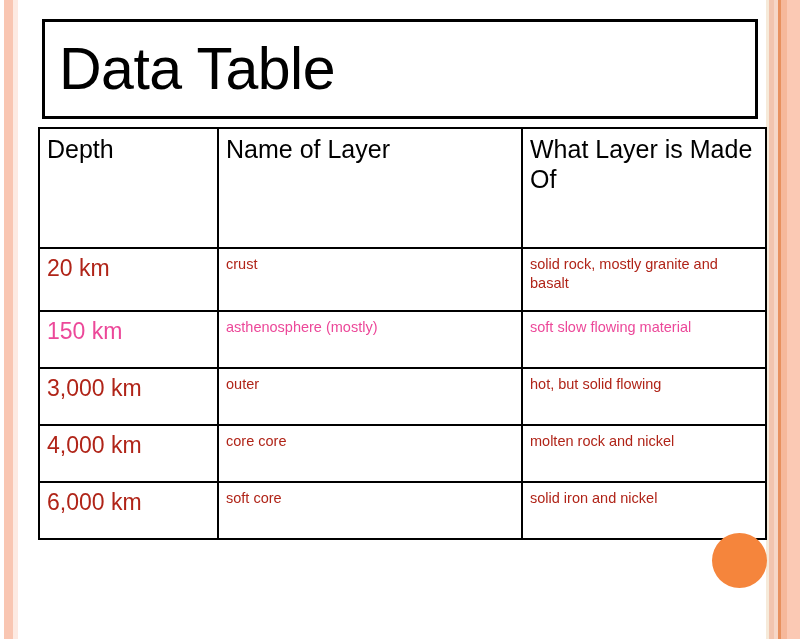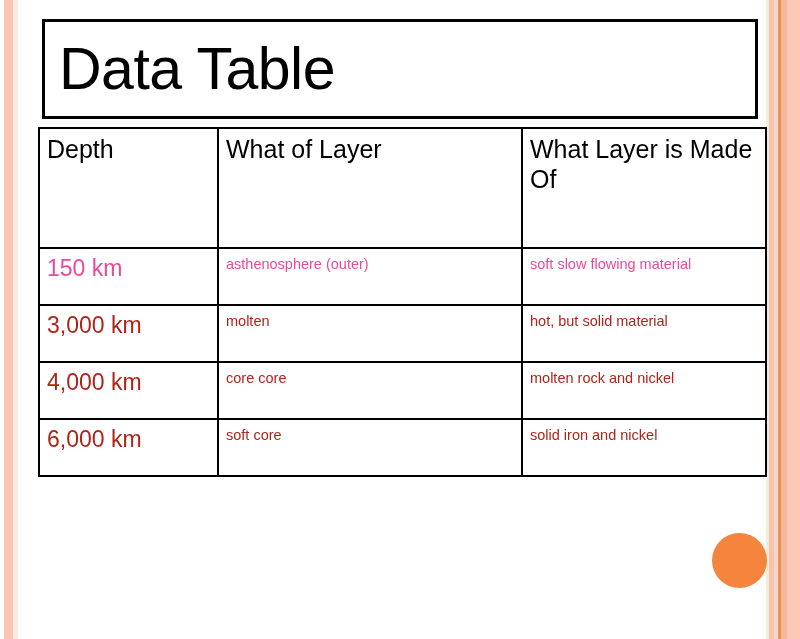--- a/index.html
+++ b/index.html
@@ -139,34 +139,39 @@
 
   <table id="data-table">
     <colgroup>
       <col class="col-depth">
       <col class="col-name">
       <col class="col-made-of">
     </colgroup>
     <thead>
       <tr>
         <th>Depth</th>
-        <th>What of Layer</th>
+        <th>Name of Layer</th>
         <th>What Layer is Made Of</th>
       </tr>
     </thead>
     <tbody id="table-body">
+        <tr class="tall">
+          <td class="depth-cell tone-red">20 km</td>
+          <td class="body-cell tone-red">crust</td>
+          <td class="body-cell tone-red">solid rock, mostly granite and basalt</td>
+        </tr>
         <tr>
           <td class="depth-cell tone-black">150 km</td>
-          <td class="body-cell tone-black">asthenosphere (outer)</td>
+          <td class="body-cell tone-black">asthenosphere (mostly)</td>
           <td class="body-cell tone-black">soft slow flowing material</td>
         </tr>
         <tr>
           <td class="depth-cell tone-red">3,000 km</td>
-          <td class="body-cell tone-red">molten</td>
-          <td class="body-cell tone-red">hot, but solid material</td>
+          <td class="body-cell tone-red">outer</td>
+          <td class="body-cell tone-red">hot, but solid flowing</td>
         </tr>
         <tr>
           <td class="depth-cell tone-red">4,000 km</td>
           <td class="body-cell tone-red">core core</td>
           <td class="body-cell tone-red">molten rock and nickel</td>
         </tr>
         <tr>
           <td class="depth-cell tone-red">6,000 km</td>
           <td class="body-cell tone-red">soft core</td>
           <td class="body-cell tone-red">solid iron and nickel</td>

